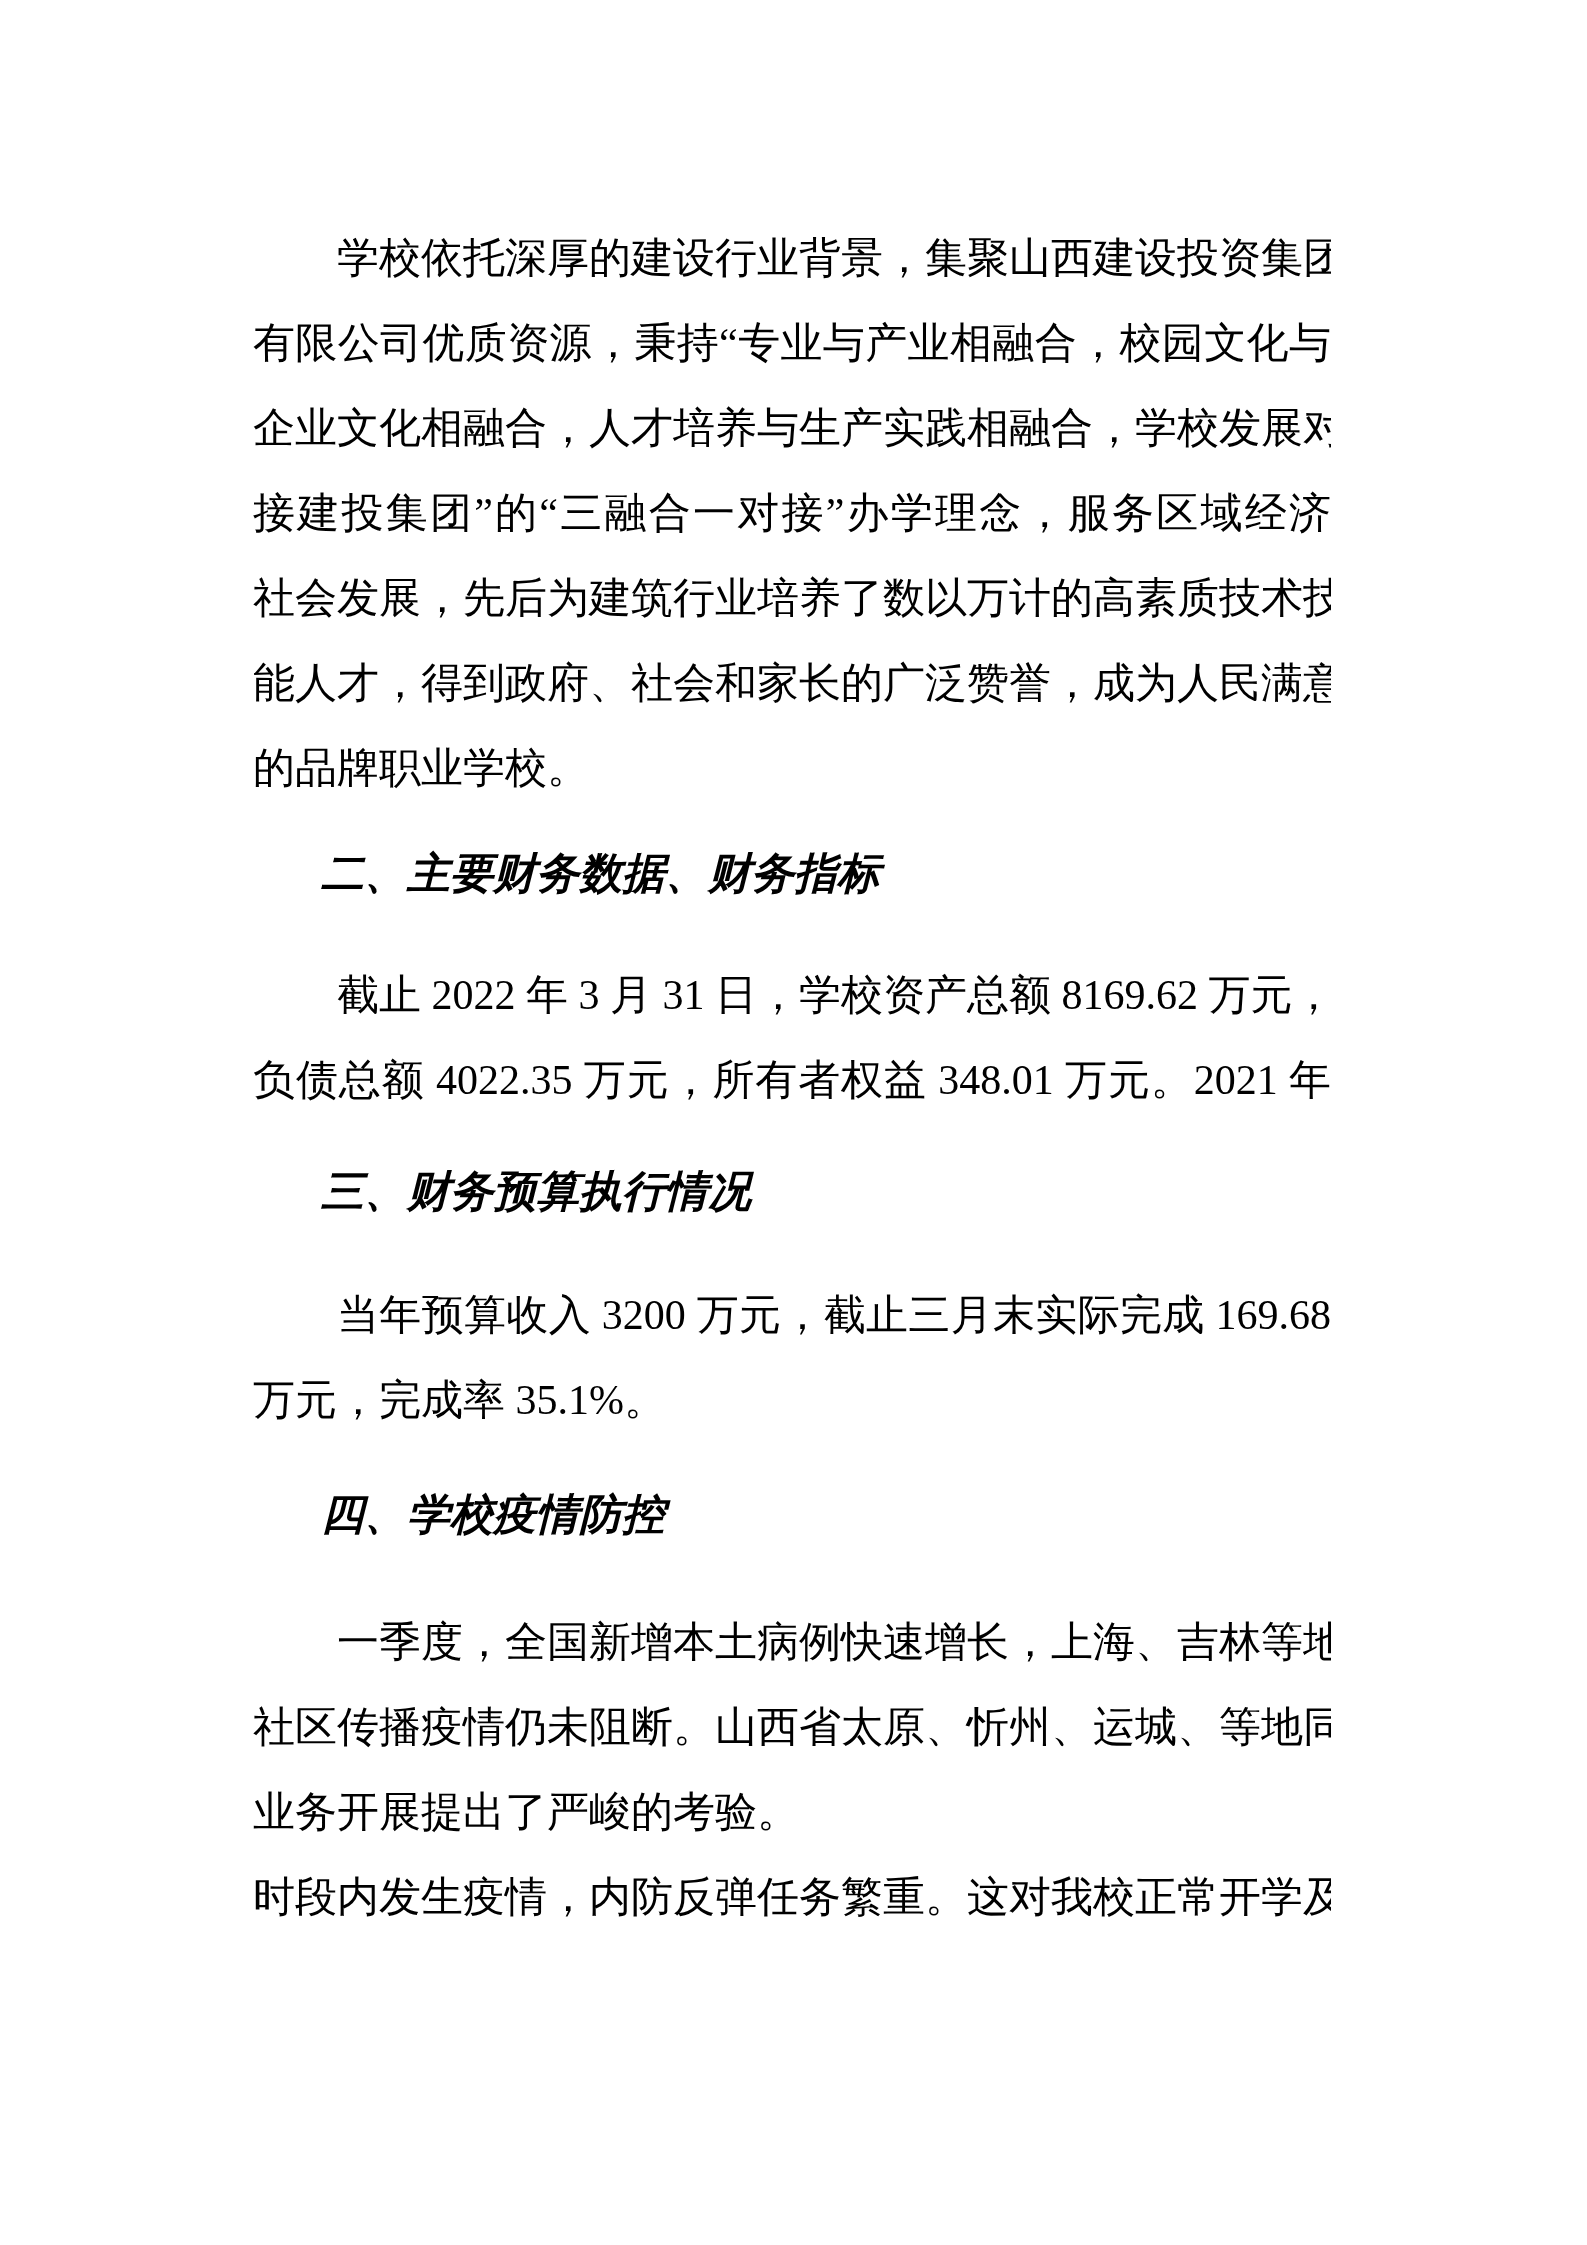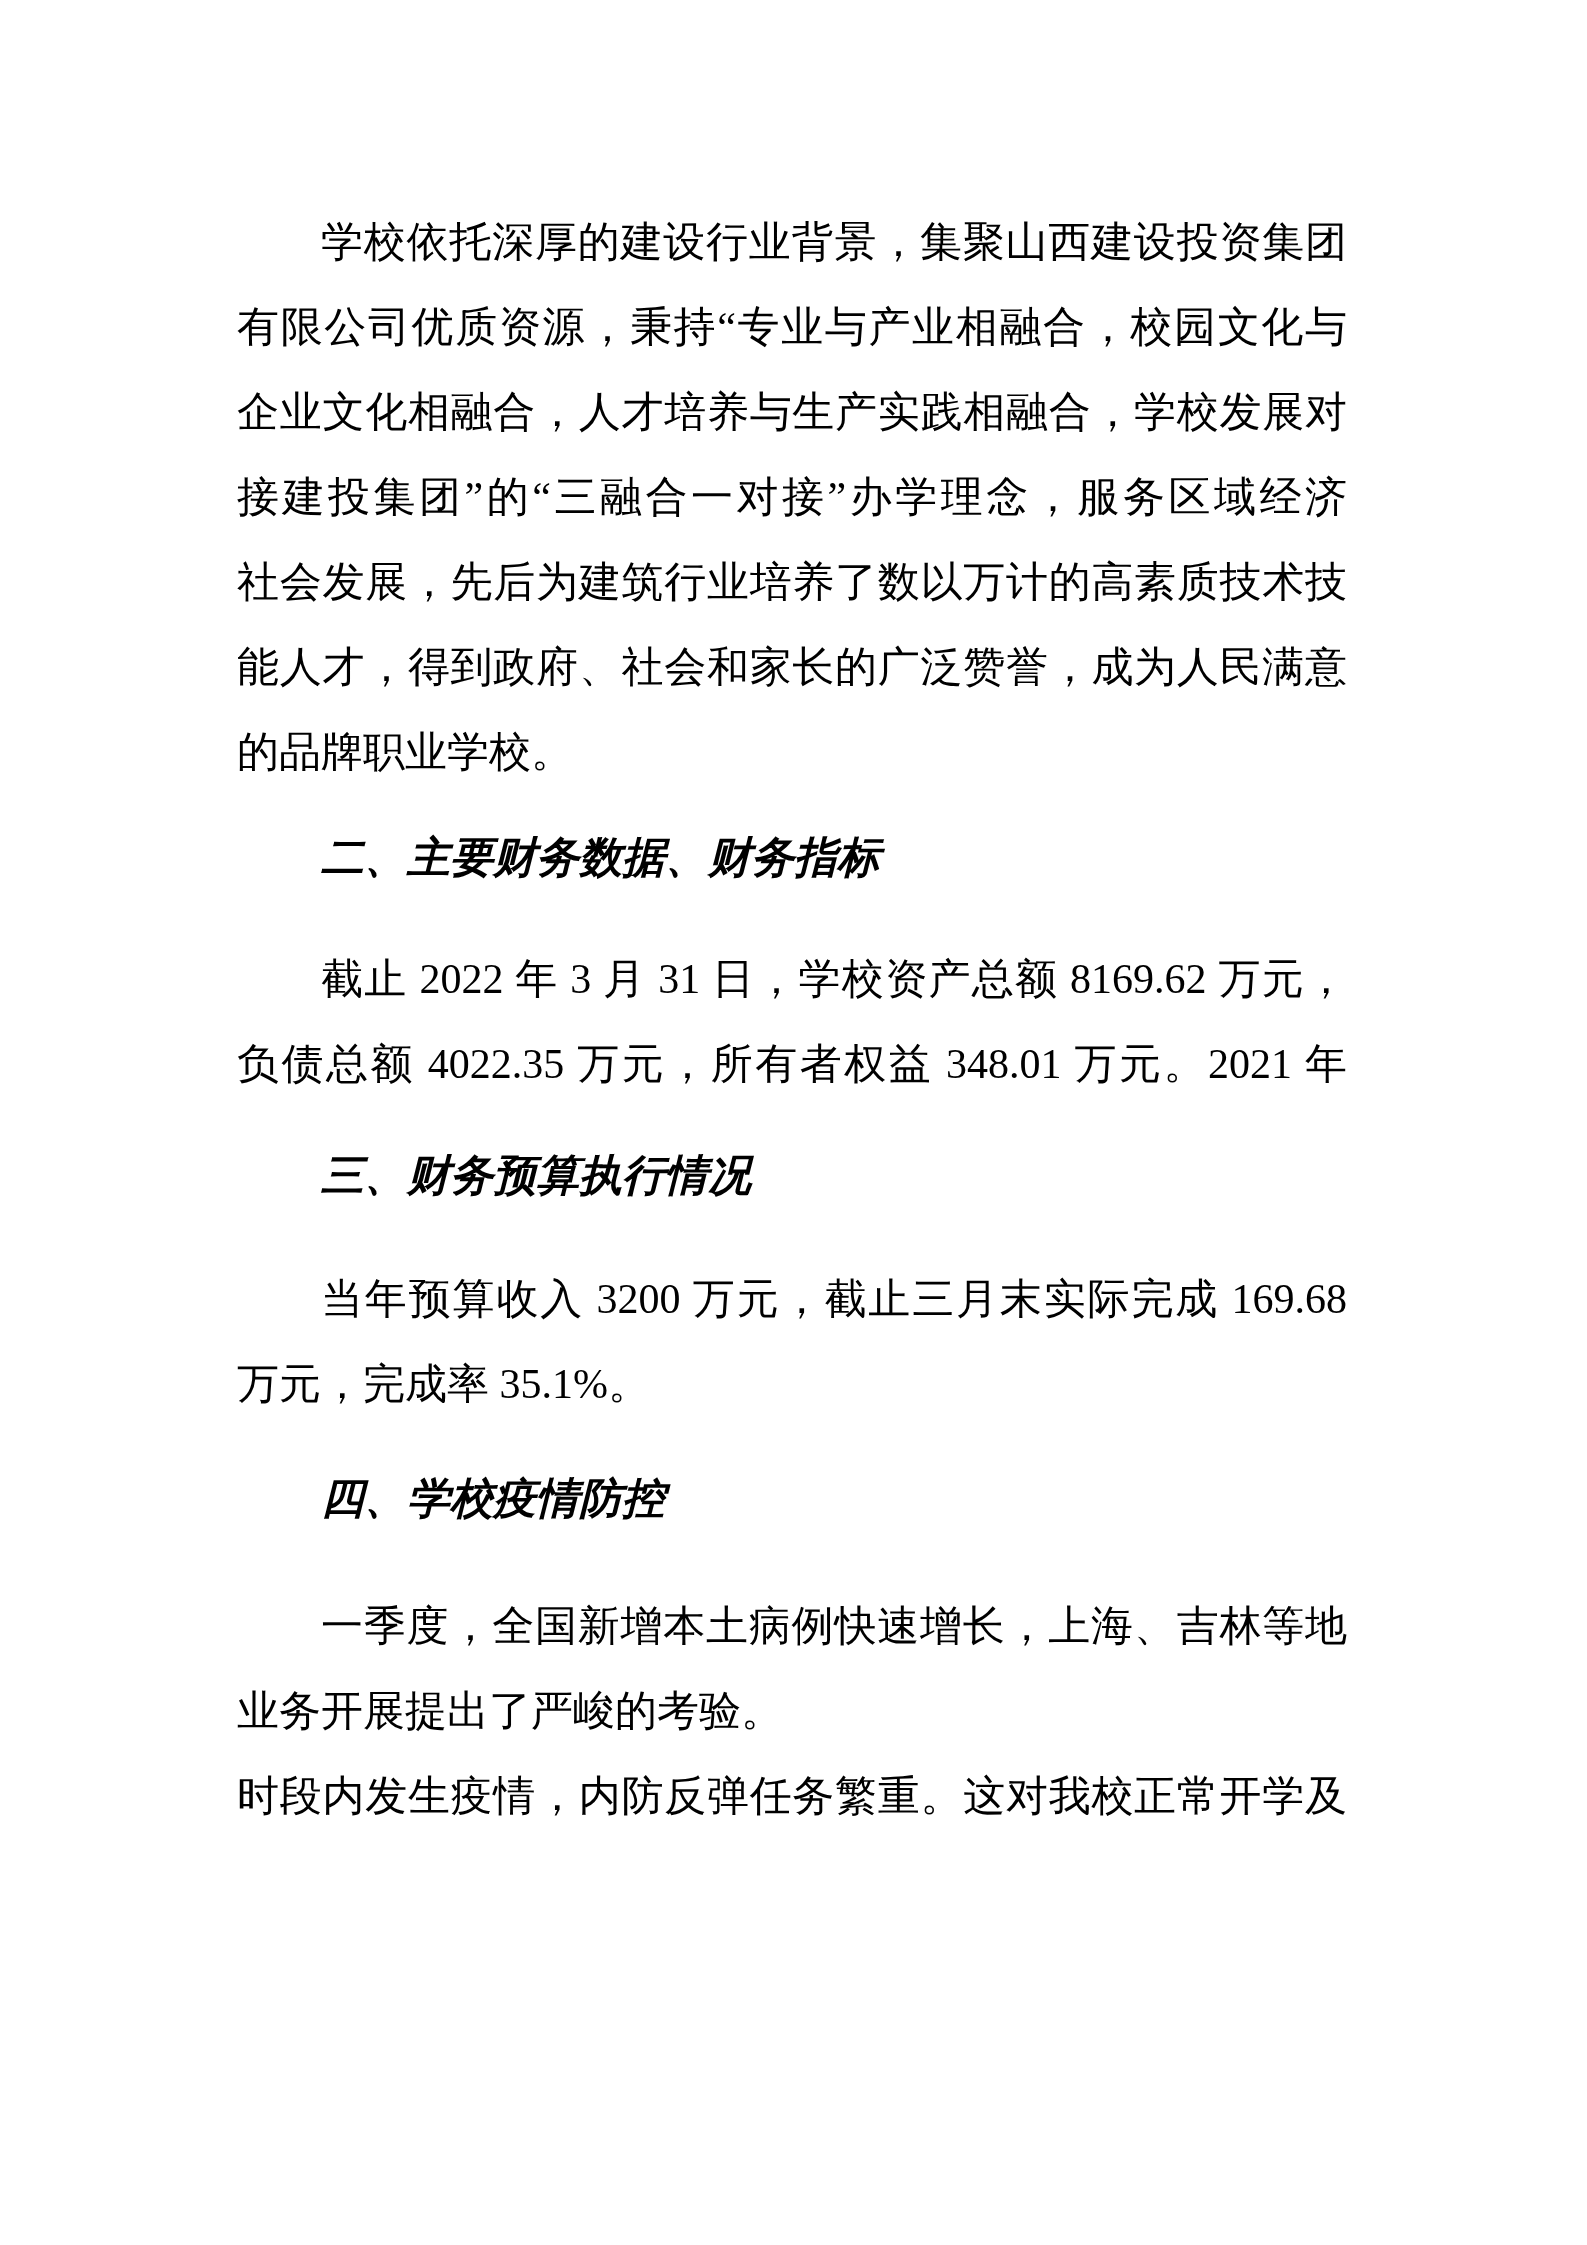--- a/index.html
+++ b/index.html
@@ -18,21 +18,21 @@
     position: absolute;
     left: 237px;
     top: 200px;
     width: 1110px;
     color: #000000;
   }
   .para {
     font-family: "Liberation Serif", "DejaVu Serif", serif;
     font-size: 42px;
     line-height: 85px;
-    margin: 0;
+    margin: 16px;
   }
   .line {
     white-space: nowrap;
     overflow: hidden;
     text-align: justify;
   }
   .line.fill {
     text-align-last: justify;
   }
   .line.indent {
@@ -82,18 +82,19 @@
 
     <div class="para p3">
       <div class="line indent fill">当年预算收入 3200 万元，截止三月末实际完成 169.68</div>
       <div class="line">万元，完成率 35.1%。</div>
     </div>
 
     <div class="heading h4">四、学校疫情防控</div>
 
     <div class="para p4">
       <div class="line indent fill">一季度，全国新增本土病例快速增长，上海、吉林等地</div>
+      <div class="line fill">社区传播疫情仍未阻断。山西省太原、忻州、运城、等地同</div>
       <div class="line">业务开展提出了严峻的考验。</div>
       <div class="line fill">时段内发生疫情，内防反弹任务繁重。这对我校正常开学及</div>
     </div>
 
   </div>
 </div>
 
 </body></html>

